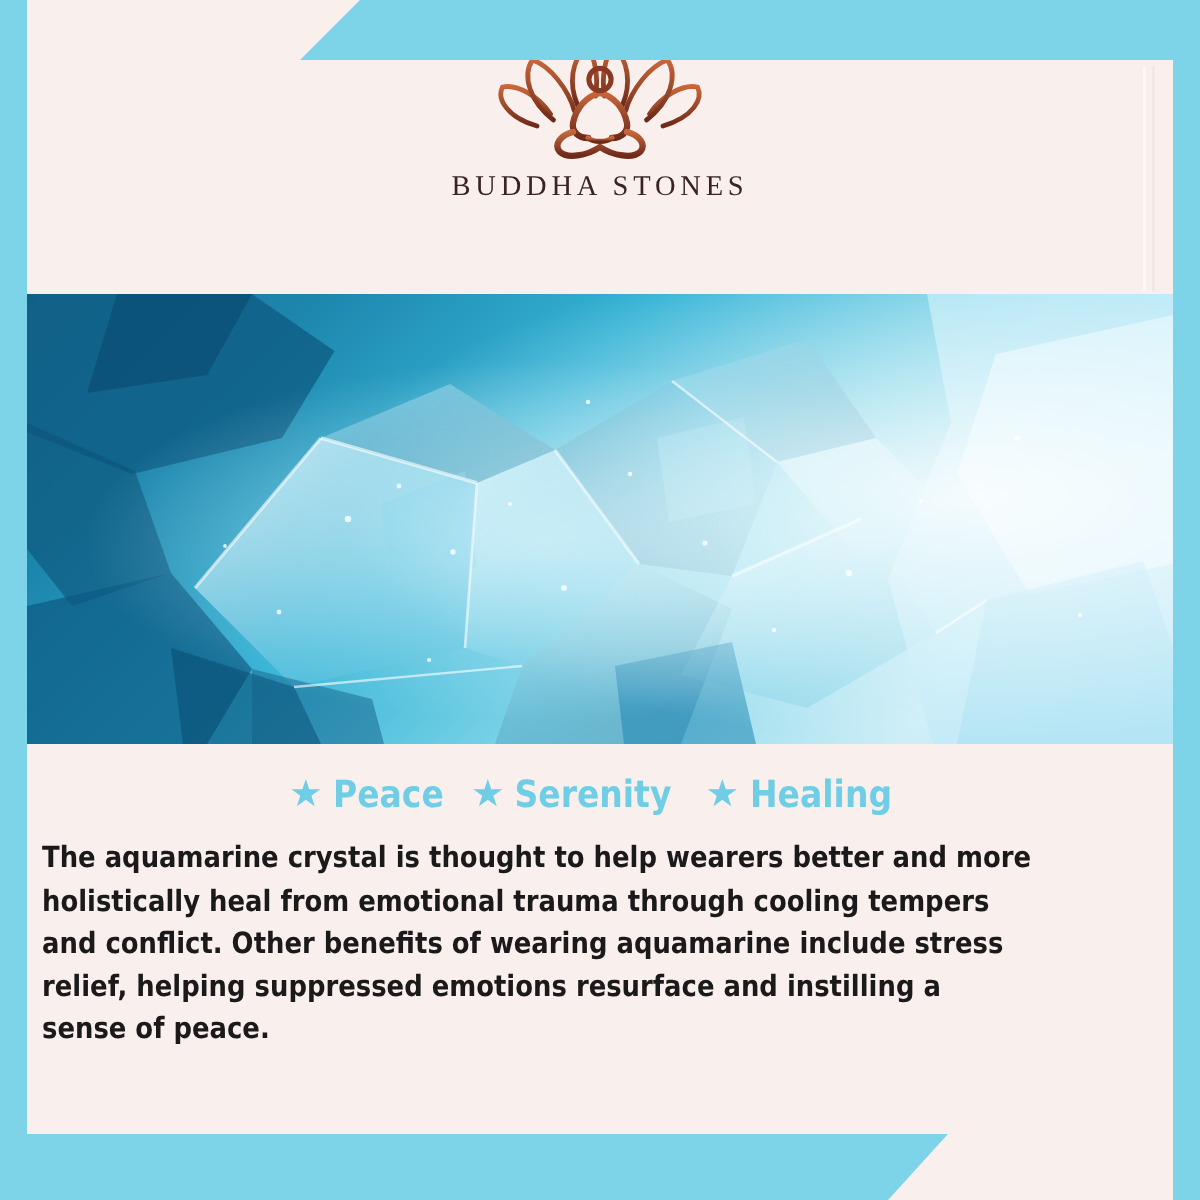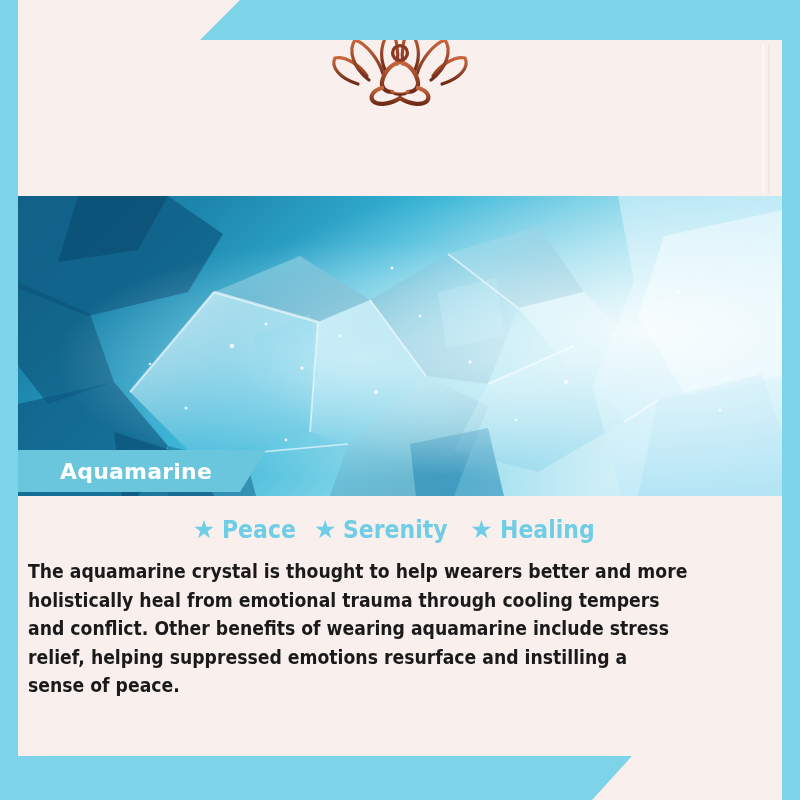--- a/index.html
+++ b/index.html
@@ -213,20 +213,21 @@
 
           <path d="M75 40 C66 42 59 50 57 60 C56 66 61 70 67 70" stroke-width="4.2"></path>
           <path d="M75 40 C84 42 91 50 93 60 C94 66 89 70 83 70" stroke-width="4.2"></path>
           <path d="M57 66 C49 68 44 74 48 79 C53 84 66 82 75 76" stroke-width="4.2"></path>
           <path d="M93 66 C101 68 106 74 102 79 C97 84 84 82 75 76" stroke-width="4.2"></path>
           <path d="M67 70 C71 73 79 73 83 70" stroke-width="3.4"></path>
         </g>
 
         <circle cx="75" cy="31" r="7.4" fill="none" stroke="#8a3a22" stroke-width="3.4"></circle>
       </svg>
+      <div class="logo-word">BUDDHA STONES</div>
     </div>
 
 
     <div class="photo">
       <svg viewBox="0 0 764 300" preserveAspectRatio="xMidYMid slice">
         <defs>
           <linearGradient id="bgGrad" x1="0" y1="0" x2="1" y2="0.4">
             <stop offset="0%" stop-color="#1d6f96"></stop>
             <stop offset="22%" stop-color="#1d86ad"></stop>
             <stop offset="48%" stop-color="#35b4d6"></stop>
@@ -313,23 +314,20 @@
             <circle cx="596" cy="138" r="1.4"></circle>
           <circle cx="168" cy="212" r="1.6"></circle>
             <circle cx="132" cy="168" r="1.3"></circle>
           <circle cx="660" cy="96" r="1.8"></circle>
             <circle cx="702" cy="214" r="1.5"></circle>
           <circle cx="268" cy="244" r="1.4"></circle>
             <circle cx="374" cy="72" r="1.5"></circle>
         </g>
       </svg>
 
-      <div class="tag">
-        <span class="tag-text">Aquamarine</span>
-      </div>
     </div>
 
     <div class="keywords">
       <div class="kw">
         <span class="kw-star">★</span>
         <span class="kw-label">Peace</span>
       </div>
       <div class="kw">
         <span class="kw-star">★</span>
         <span class="kw-label">Serenity</span>

